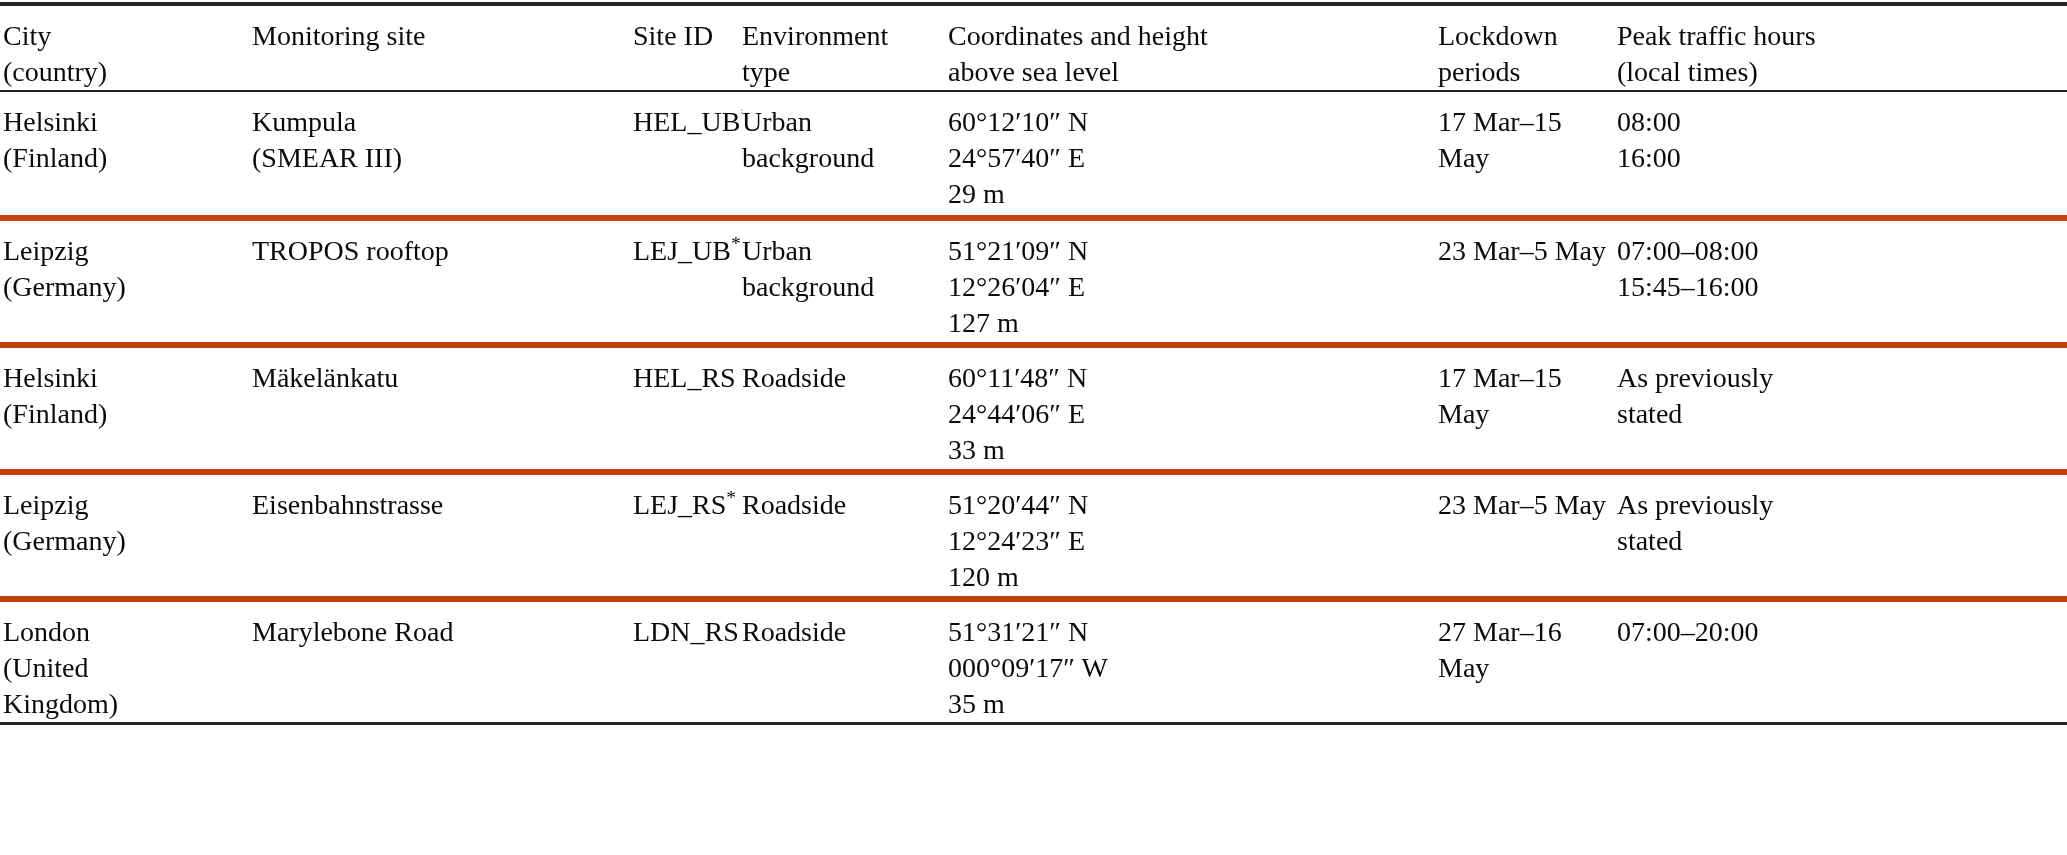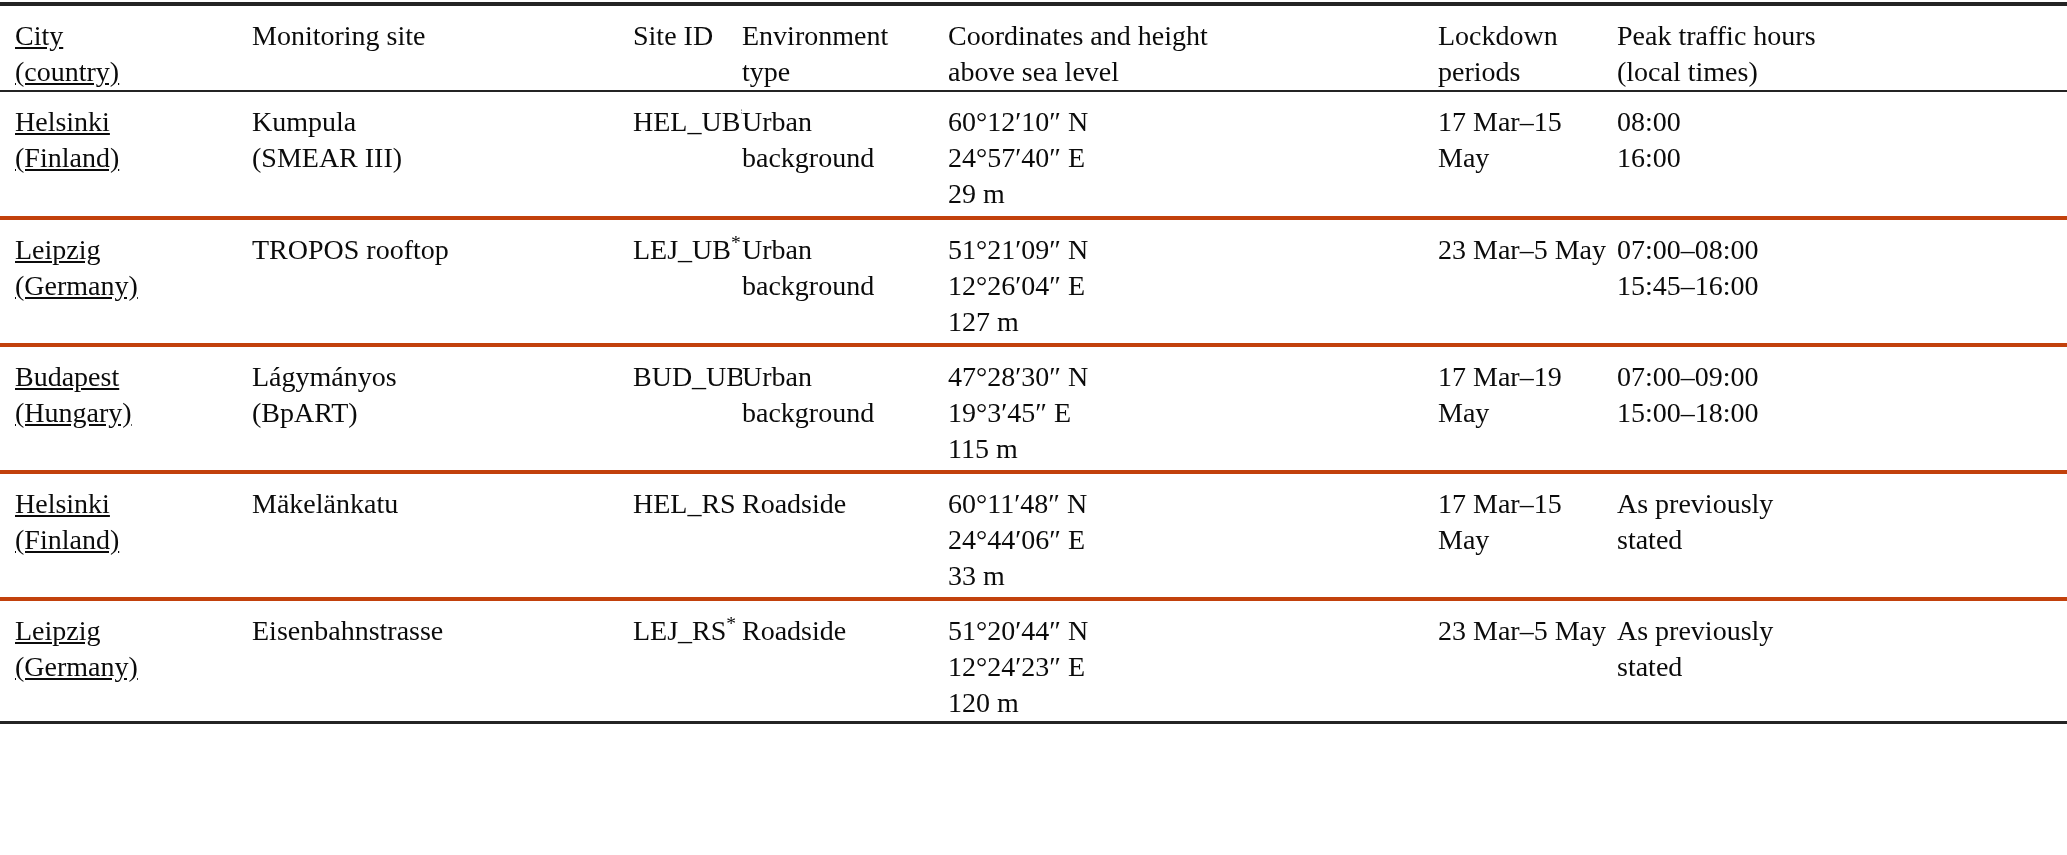--- a/index.html
+++ b/index.html
@@ -35,27 +35,27 @@
   table.site-table col.c7 { width: 450px; }
 
   th, td {
     font-weight: normal;
     text-align: left;
     vertical-align: top;
     padding: 12px 6px 0 0;
     white-space: pre-line;
     overflow: hidden;
   }
-  th:first-child, td:first-child { padding-left: 15px; text-decoration: underline; }
+  th:first-child, td:first-child { padding-left: 3px; }
 
   thead tr { height: 86px; }
   thead tr th { border-bottom: 2px solid #242424; }
   tbody tr { height: 127px; }
   tbody tr:last-child { height: 121px; }
-  tbody tr td { border-bottom: 4px solid #c2410c; }
+  tbody tr td { border-bottom: 6px solid #c2410c; }
   tbody tr:last-child td { border-bottom: none; }
 
   .sup {
     vertical-align: super;
     font-size: 70%;
     line-height: 0;
   }
 </style>
 </head>
 <body>
@@ -111,35 +111,20 @@
         <td>Urban
 background</td>
         <td>51°21′09″ N
 12°26′04″ E
 127 m</td>
         <td>23 Mar–5 May</td>
         <td>07:00–08:00
 15:45–16:00</td>
       </tr>
       <tr>
-        <td>Budapest
-(Hungary)</td>
-        <td>Lágymányos
-(BpART)</td>
-        <td><span>BUD_UB</span><span class="sup"></span></td>
-        <td>Urban
-background</td>
-        <td>47°28′30″ N
-19°3′45″ E
-115 m</td>
-        <td>17 Mar–19 May</td>
-        <td>07:00–09:00
-15:00–18:00</td>
-      </tr>
-      <tr>
         <td>Helsinki
 (Finland)</td>
         <td>Mäkelänkatu</td>
         <td><span>HEL_RS</span><span class="sup"></span></td>
         <td>Roadside</td>
         <td>60°11′48″ N
 24°44′06″ E
 33 m</td>
         <td>17 Mar–15 May</td>
         <td>As previously
@@ -151,15 +136,28 @@
         <td>Eisenbahnstrasse</td>
         <td><span>LEJ_RS</span><span class="sup">*</span></td>
         <td>Roadside</td>
         <td>51°20′44″ N
 12°24′23″ E
 120 m</td>
         <td>23 Mar–5 May</td>
         <td>As previously
 stated</td>
       </tr>
+      <tr>
+        <td>London
+(United
+Kingdom)</td>
+        <td>Marylebone Road</td>
+        <td><span>LDN_RS</span><span class="sup"></span></td>
+        <td>Roadside</td>
+        <td>51°31′21″ N
+000°09′17″ W
+35 m</td>
+        <td>27 Mar–16 May</td>
+        <td>07:00–20:00</td>
+      </tr>
     </tbody>
   </table>
 </div>
 
 </body></html>

